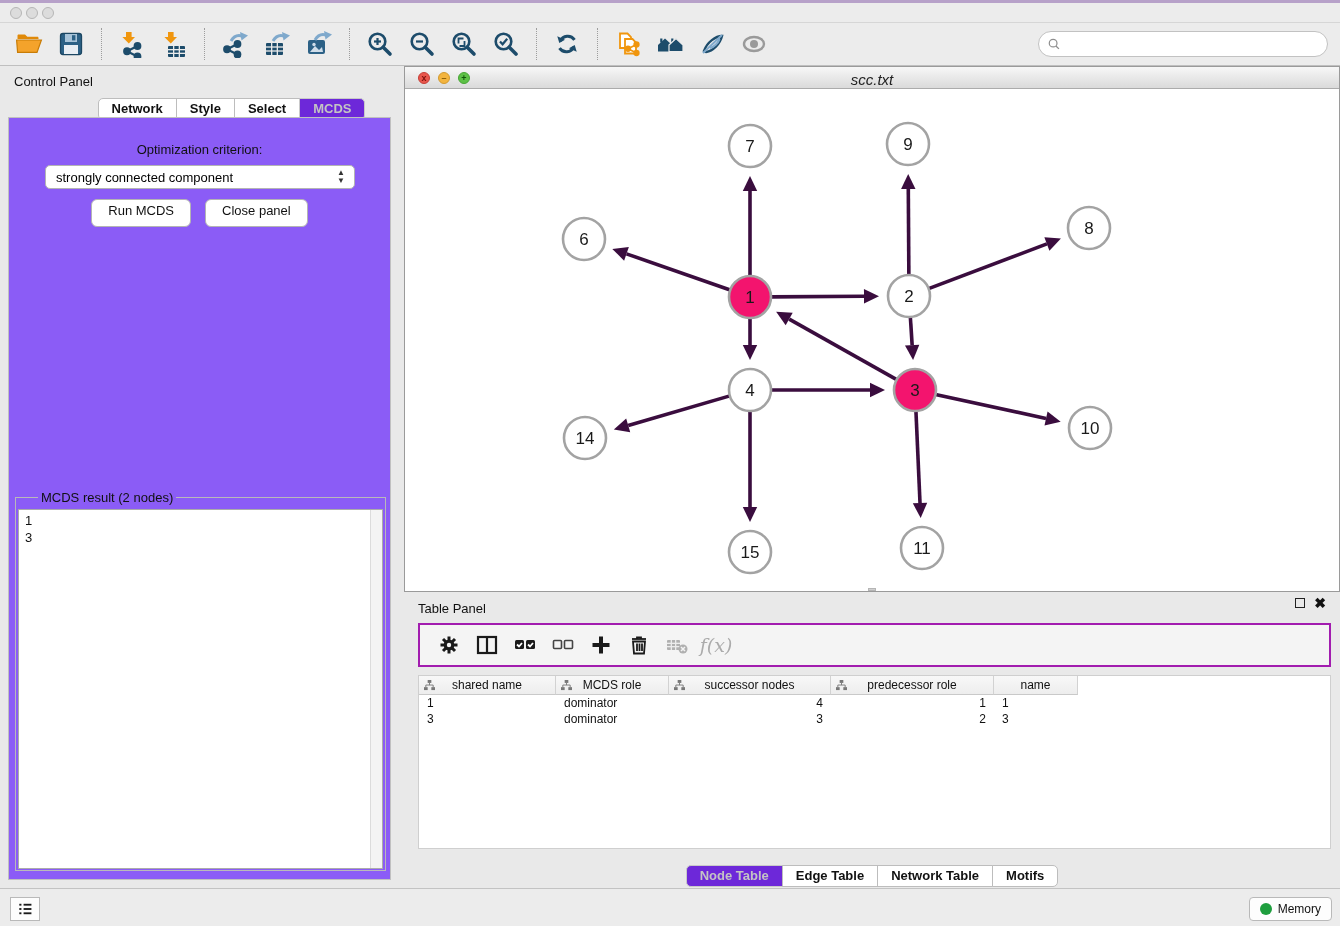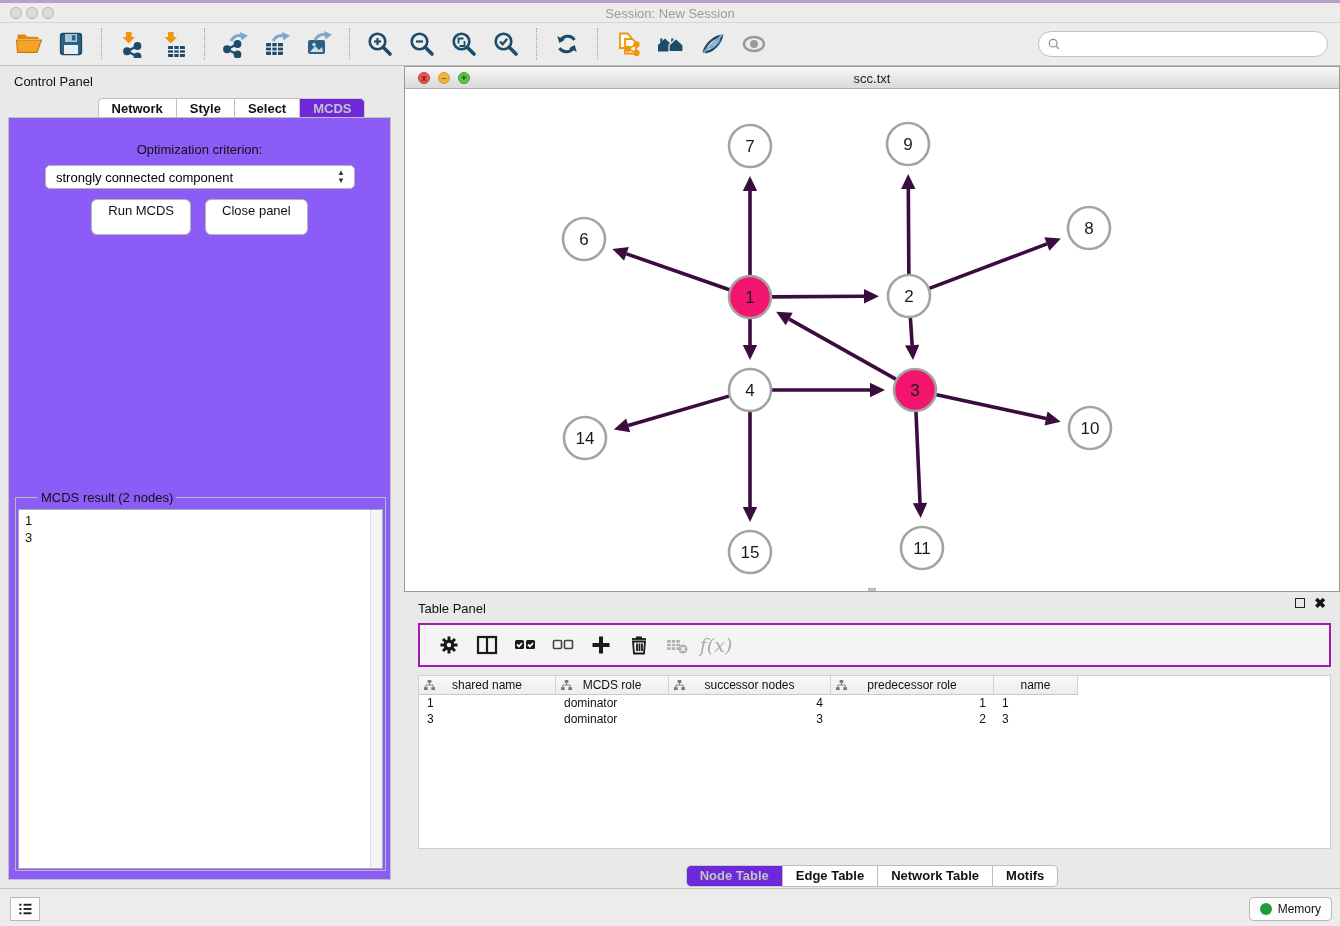--- a/index.html
+++ b/index.html
@@ -37,32 +37,32 @@
   .seg-tab:first-child { border-radius:5px 0 0 5px; margin-left:0; }
   .seg-tab:last-child { border-radius:0 5px 5px 0; }
   .seg-tab.active { background:#6d28d9; color:#c4c4c4; border-color:#c9c9c9; }
   .cp-content { position:absolute; left:8px; top:51px; width:383px; height:763px; background:#8b5cf6; border:1px solid #c0c0c0; }
   .opt-label { position:absolute; left:0; width:100%; top:24px; text-align:center; font-size:13px; color:#111; }
   .criterion-select { position:absolute; left:36px; top:47px; width:310px; height:24px; background:#fff; border:1px solid #b4b4b4;
     border-radius:5px; font-size:13px; display:flex; align-items:center; padding-left:10px; cursor:pointer; }
   .criterion-select .stepper { position:absolute; right:9px; top:3px; font-size:8px; color:#333; line-height:8px; text-align:center; }
   .cp-buttons { position:absolute; left:0; top:81px; width:100%; display:flex; justify-content:center; gap:14px; }
   .mac-btn { background:#fff; border:1px solid #b4b4b4; border-radius:6px; font-size:13px; color:#111;
-    padding:3px 16px 16px; cursor:pointer; font-family:"Liberation Sans",sans-serif; }
+    padding:3px 16px 8px; cursor:pointer; font-family:"Liberation Sans",sans-serif; }
   .result-box { position:absolute; left:6px; top:372px; width:371px; height:381px; border:1px solid #b9b9b9; background:transparent;padding-left:16px; }
   .result-box legend { font-size:13px; color:#111; margin-left:6px; padding:0 3px; }
   .result-inner { position:absolute; left:2px; top:4px; width:365px; height:360px; background:#fff; border:1px solid #ababab; }
   .result-text { position:absolute; left:6px; top:2px; font-size:13px; color:#111; white-space:pre; line-height:17px; }
   .result-scrollbar { position:absolute; right:0; top:0; width:12px; height:100%; background:#f4f4f4; border-left:1px solid #dcdcdc; }
 
   
   .network-window { position:absolute; left:404px; top:66px; width:936px; height:526px; border:1px solid #9a9a9a; background:#fff; }
   .nw-titlebar { position:absolute; left:0; top:0; width:100%; height:22px;
     background:linear-gradient(#f7f7f7,#dadada); border-bottom:1px solid #ababab; }
-  .nw-titlebar .title { position:absolute; left:0; right:0; top:4px; text-align:center; font-size:13px; color:#222; }
+  .nw-titlebar .title { position:absolute; left:0; right:0; top:4px; text-align:center; font-size:15px; color:#222;font-style:italic; }
   .nw-btn { position:absolute; top:5px; width:12px; height:12px; border-radius:50%; font-size:9px; font-weight:bold;
     line-height:11px; text-align:center; cursor:pointer; }
   .nw-close { background:#e9564c; border:1px solid #c53f38; color:#7c100c; }
   .nw-min { background:#f3b43e; border:1px solid #d29a30; color:#8a5d07; }
   .nw-max { background:#5dc146; border:1px solid #47a535; color:#11560a; }
   .nw-canvas { position:absolute; left:0; top:22px; width:934px; height:502px; background:#fff; }
   .splitter-dot { position:absolute; background:#cfcfcf; border:1px solid #b5b5b5; }
 
   
   .table-panel { position:absolute; left:404px; top:592px; width:936px; height:296px; background:#e9e9e9; }
@@ -91,21 +91,20 @@
   .memory-dot { width:12px; height:12px; border-radius:50%; }
 </style>
 </head>
 <body>
 
 <div class="desktop-strip"></div>
 <div class="titlebar">
   <span class="traffic gray" style="left:10px"></span>
   <span class="traffic gray" style="left:26px"></span>
   <span class="traffic gray" style="left:42px"></span>
-  <span class="title">Session: New Session</span>
 </div>
 
 <div class="main-toolbar">
   <span id="main-toolbar-icons" style="display:flex;align-items:center;">
       <span class="tb-btn ">
   <svg viewBox="0 0 28 28">
           <path d="M2.5 9V5.8c0-.7.5-1.2 1.2-1.2h6.3l2.3 2.2h10c.7 0 1.2.5 1.2 1.2V9z" fill="#e08908"></path>
    <path d="M1.6 10h24.8l-4.4 12.4H2.6z" fill="#f4a32b" stroke="#c87c06" stroke-width="1.2"></path>
         </svg>
       </span>

